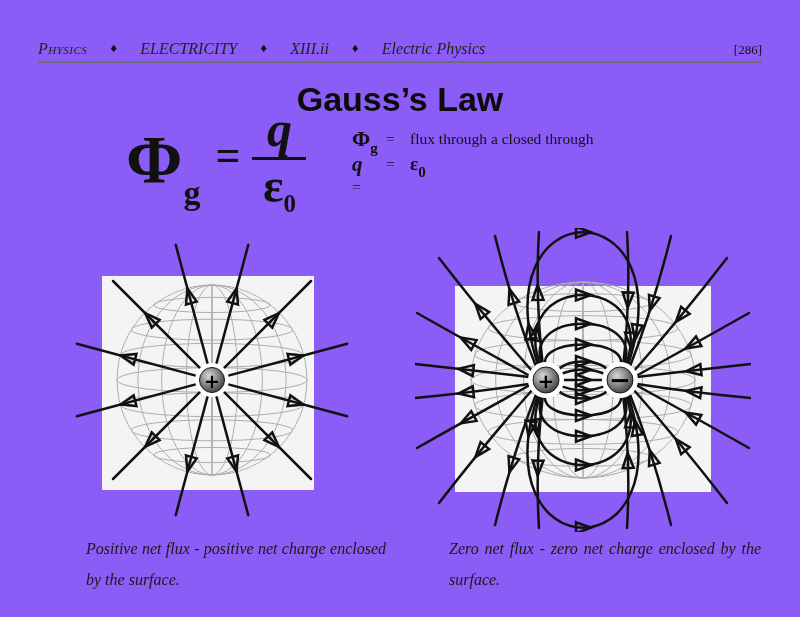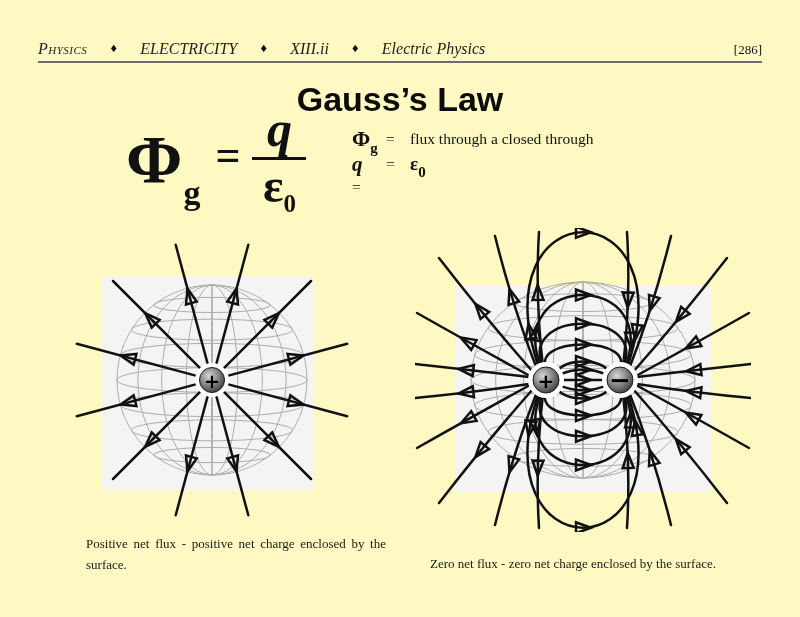--- a/index.html
+++ b/index.html
@@ -1,16 +1,16 @@
 <!DOCTYPE html>
 <html><head>
 <meta charset="utf-8">
 <style>
   html,body{margin:0;padding:0;background:#fff;}
-  .page{position:relative;width:800px;height:617px;background:#fef9c3;overflow:hidden;
+  .page{position:relative;width:800px;height:617px;background:#8b5cf6;overflow:hidden;
         font-family:"Liberation Serif",serif;color:#111;}
   
   .hdr{position:absolute;left:38px;top:40px;width:724px;display:flex;align-items:baseline;
        font-style:italic;font-size:16px;color:#222;}
   .hdr .item{white-space:nowrap;}
   .hdr .item-physics{font-variant:small-caps;letter-spacing:.5px;}
   .hdr .sep{font-style:normal;font-size:10px;margin:0 22px;position:relative;top:-2px;color:#111;
             font-family:"DejaVu Sans",sans-serif;}
   .hdr .pageno{margin-left:auto;font-style:normal;font-size:13px;color:#111;}
   .rule{position:absolute;left:38px;top:61px;width:724px;height:2px;background:#6e6e6e;}
@@ -35,24 +35,24 @@
   .defs .sym.qsym{font-style:italic;font-size:21px;}
   .defs .sym.esym{font-size:19px;}
   .defs .eqc{font-size:15.5px;}
   
   .fig{position:absolute;}
   .fig svg{display:block;}
   .fieldlines path{stroke:#111;stroke-width:2.5;fill:none;stroke-linecap:round;}
   .globe ellipse{fill:none;stroke:#adadad;stroke-width:1;}
   .chargetext{font-family:"DejaVu Sans",sans-serif;font-weight:bold;fill:#000;}
   
-  .caption{position:absolute;font-size:13px;line-height:21px;color:#1a1a1a;
+  .caption{position:absolute;font-style:italic;font-size:16px;line-height:31px;color:#1a1a1a;
            text-align:justify;}
   .cap-left{left:86px;top:533px;width:300px;}
-  .cap-right{left:430px;top:533px;width:312px;margin-top:20px;}
+  .cap-right{left:449px;top:533px;width:312px;}
 </style>
 </head>
 <body>
 
 <div class="page">
 
   <div class="hdr">
     <span class="item item-physics">Physics</span>
     <span class="sep">♦</span>
     <span class="item">ELECTRICITY</span>

